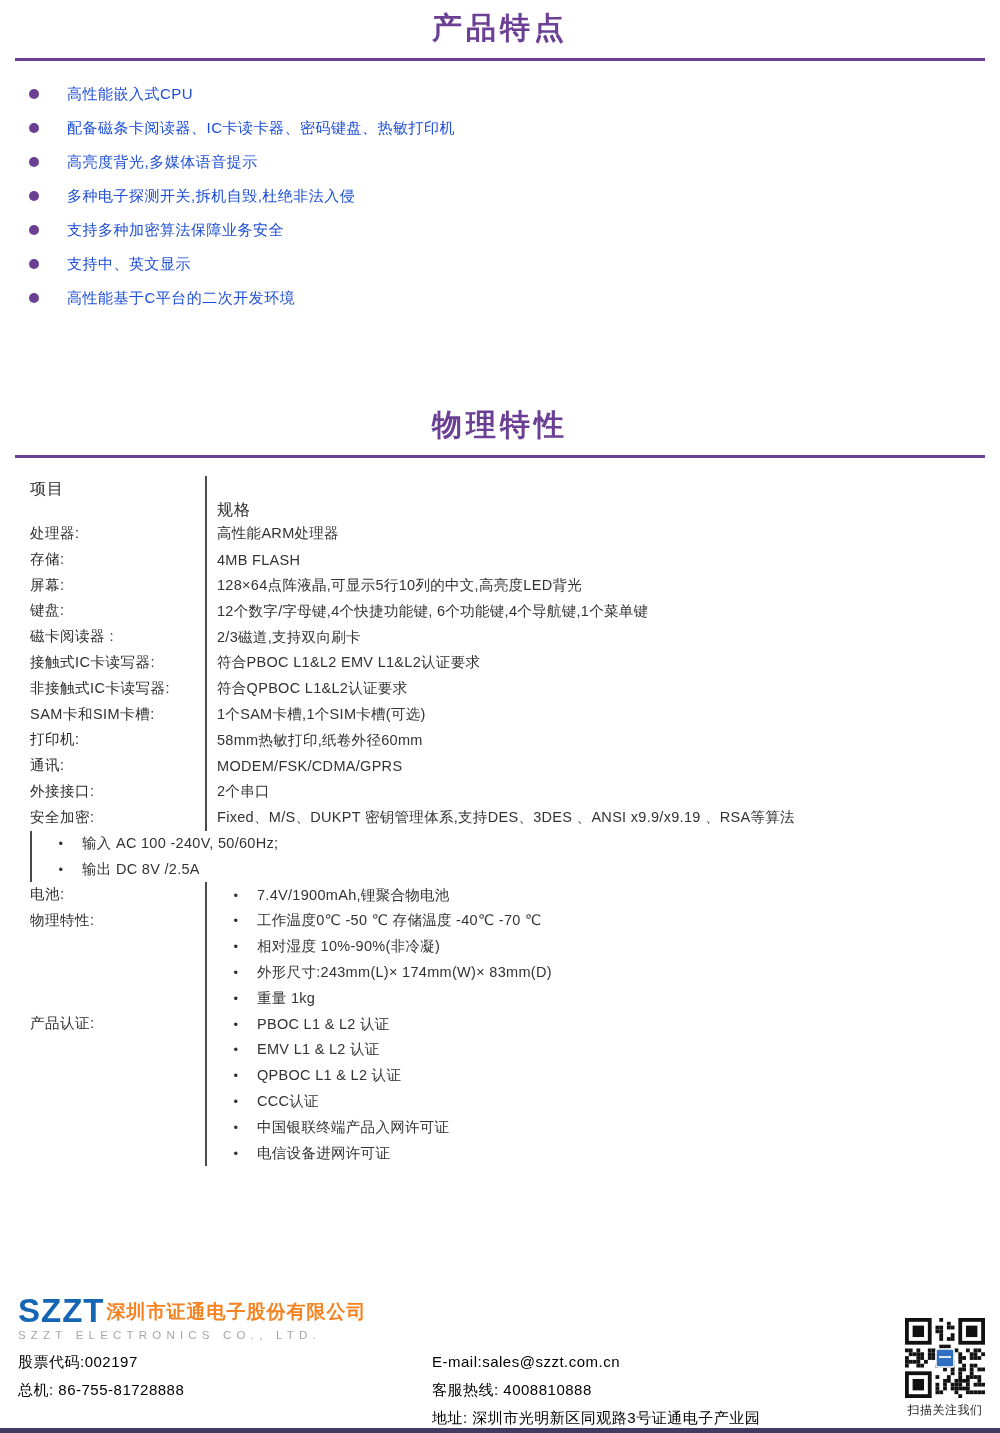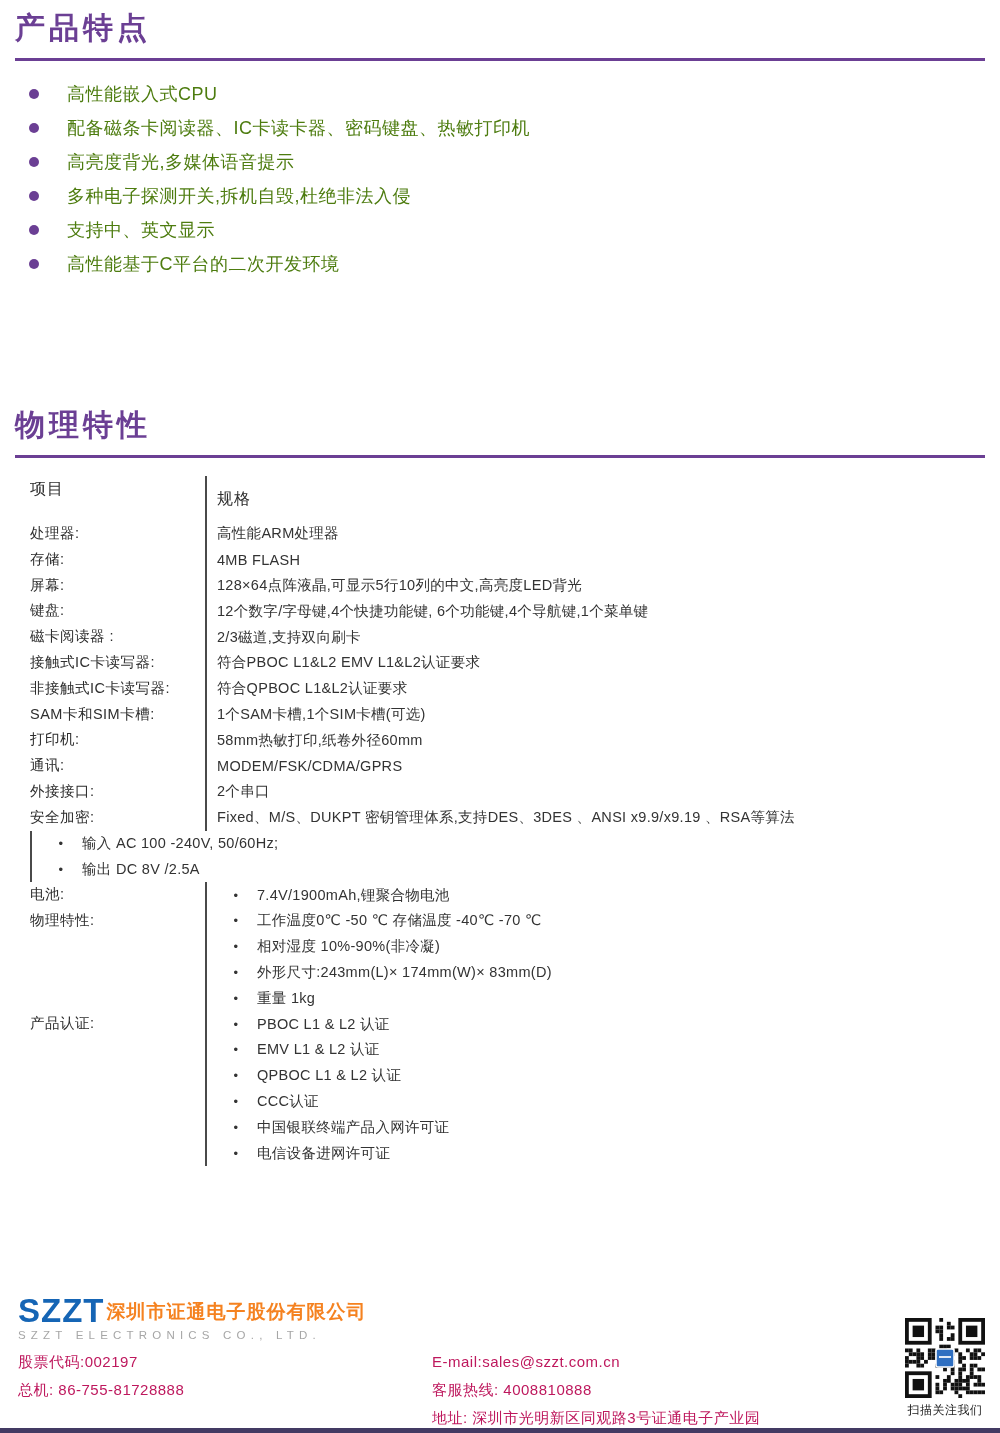--- a/index.html
+++ b/index.html
@@ -17,33 +17,34 @@
   }
 
   
   .section-head {
     font-size:30px;
     font-weight:bold;
     color:var(--purple);
     letter-spacing:4px;
     padding-bottom:9px;
     border-bottom:3px solid var(--purple);
+    text-align:center;
   }
 
   
   .features { position:absolute; top:8px; left:15px; right:15px; }
   .feat-list { margin-top:16px; }
   .feat-item { display:flex; align-items:center; height:34px; }
   .feat-item .dot {
     width:10px; height:10px; border-radius:50%;
     background:var(--purple);
     margin-left:14px; margin-right:28px;
     flex-shrink:0;
   }
-  .feat-text { font-size:18px; color:#4d7c0f; letter-spacing:0.5px; }
+  .feat-text { font-size:15px; color:#1d4ed8; letter-spacing:0.5px; }
 
   
   .specs { position:absolute; top:405px; left:15px; right:15px; }
   .spec-table { margin-top:18px; margin-left:15px; }
   .spec-row { display:flex; align-items:stretch; }
   .spec-label {
     width:175px; flex-shrink:0;
     font-size:14.5px; color:#2e2e2e;
     line-height:25.8px;
     letter-spacing:0.5px;
@@ -55,21 +56,21 @@
   }
   .spec-line { height:25.8px; display:flex; align-items:center; font-size:14.5px; color:#333; letter-spacing:0.3px; }
   .spec-line .mini-dot {
     width:18px; margin-left:10px; margin-right:12px;
     text-align:center; font-size:13px; color:#333; flex-shrink:0;
   }
   .spec-header-row .spec-label, .spec-header-row .hdr-spec {
     font-size:16px; color:#2e2e2e; letter-spacing:1px;
   }
   .spec-header-row { height:45px; }
-  .spec-header-row .spec-value { display:flex; align-items:center; }
+  .spec-header-row .spec-value { display:flex; align-items:flex-end; }
   .spec-header-row .hdr-spec { padding-top:1px; }
 
   
   .footer-logo { position:absolute; left:18px; top:1296px; }
   .logo-line1 { display:flex; align-items:flex-end; white-space:nowrap; }
   .logo-szzt {
     font-size:33px; font-weight:bold; color:var(--logo_blue);
     letter-spacing:1px; line-height:30px;
   }
   .logo-cn {
@@ -80,21 +81,21 @@
     font-size:11.5px; color:var(--logo_gray);
     letter-spacing:5.2px; margin-top:3px; white-space:nowrap;
   }
 
   .footer-info {
     position:absolute; left:18px; top:1348px; right:120px;
     display:flex;
   }
   .info-col-left { width:372px; flex-shrink:0; }
   .info-col-right { flex:1;margin-left:42px; }
-  .info-line { height:28px; line-height:28px; font-size:15px; color:#be185d; white-space:nowrap; letter-spacing:0.5px; }
+  .info-line { height:28px; line-height:28px; font-size:15px; color:#000000; white-space:nowrap; letter-spacing:0.5px; }
 
   .qr-box { position:absolute; left:905px; top:1318px; width:80px; height:80px; background:#fff; }
   .qr-box svg { display:block; }
   .qr-caption {
     position:absolute; left:891px; top:1402px; width:108px;
     text-align:center; font-size:12px; color:#222; letter-spacing:0.5px;
   }
 
   .bottom-bar {
     position:absolute; left:0; bottom:0; width:100%; height:5px;
@@ -117,20 +118,24 @@
           <span class="dot"></span>
           <span class="feat-text">配备磁条卡阅读器、IC卡读卡器、密码键盘、热敏打印机</span>
         </div>
         <div class="feat-item">
           <span class="dot"></span>
           <span class="feat-text">高亮度背光,多媒体语音提示</span>
         </div>
         <div class="feat-item">
           <span class="dot"></span>
           <span class="feat-text">多种电子探测开关,拆机自毁,杜绝非法入侵</span>
+        </div>
+        <div class="feat-item">
+          <span class="dot"></span>
+          <span class="feat-text">支持多种加密算法保障业务安全</span>
         </div>
         <div class="feat-item">
           <span class="dot"></span>
           <span class="feat-text">支持中、英文显示</span>
         </div>
         <div class="feat-item">
           <span class="dot"></span>
           <span class="feat-text">高性能基于C平台的二次开发环境</span>
         </div>
       </div>

